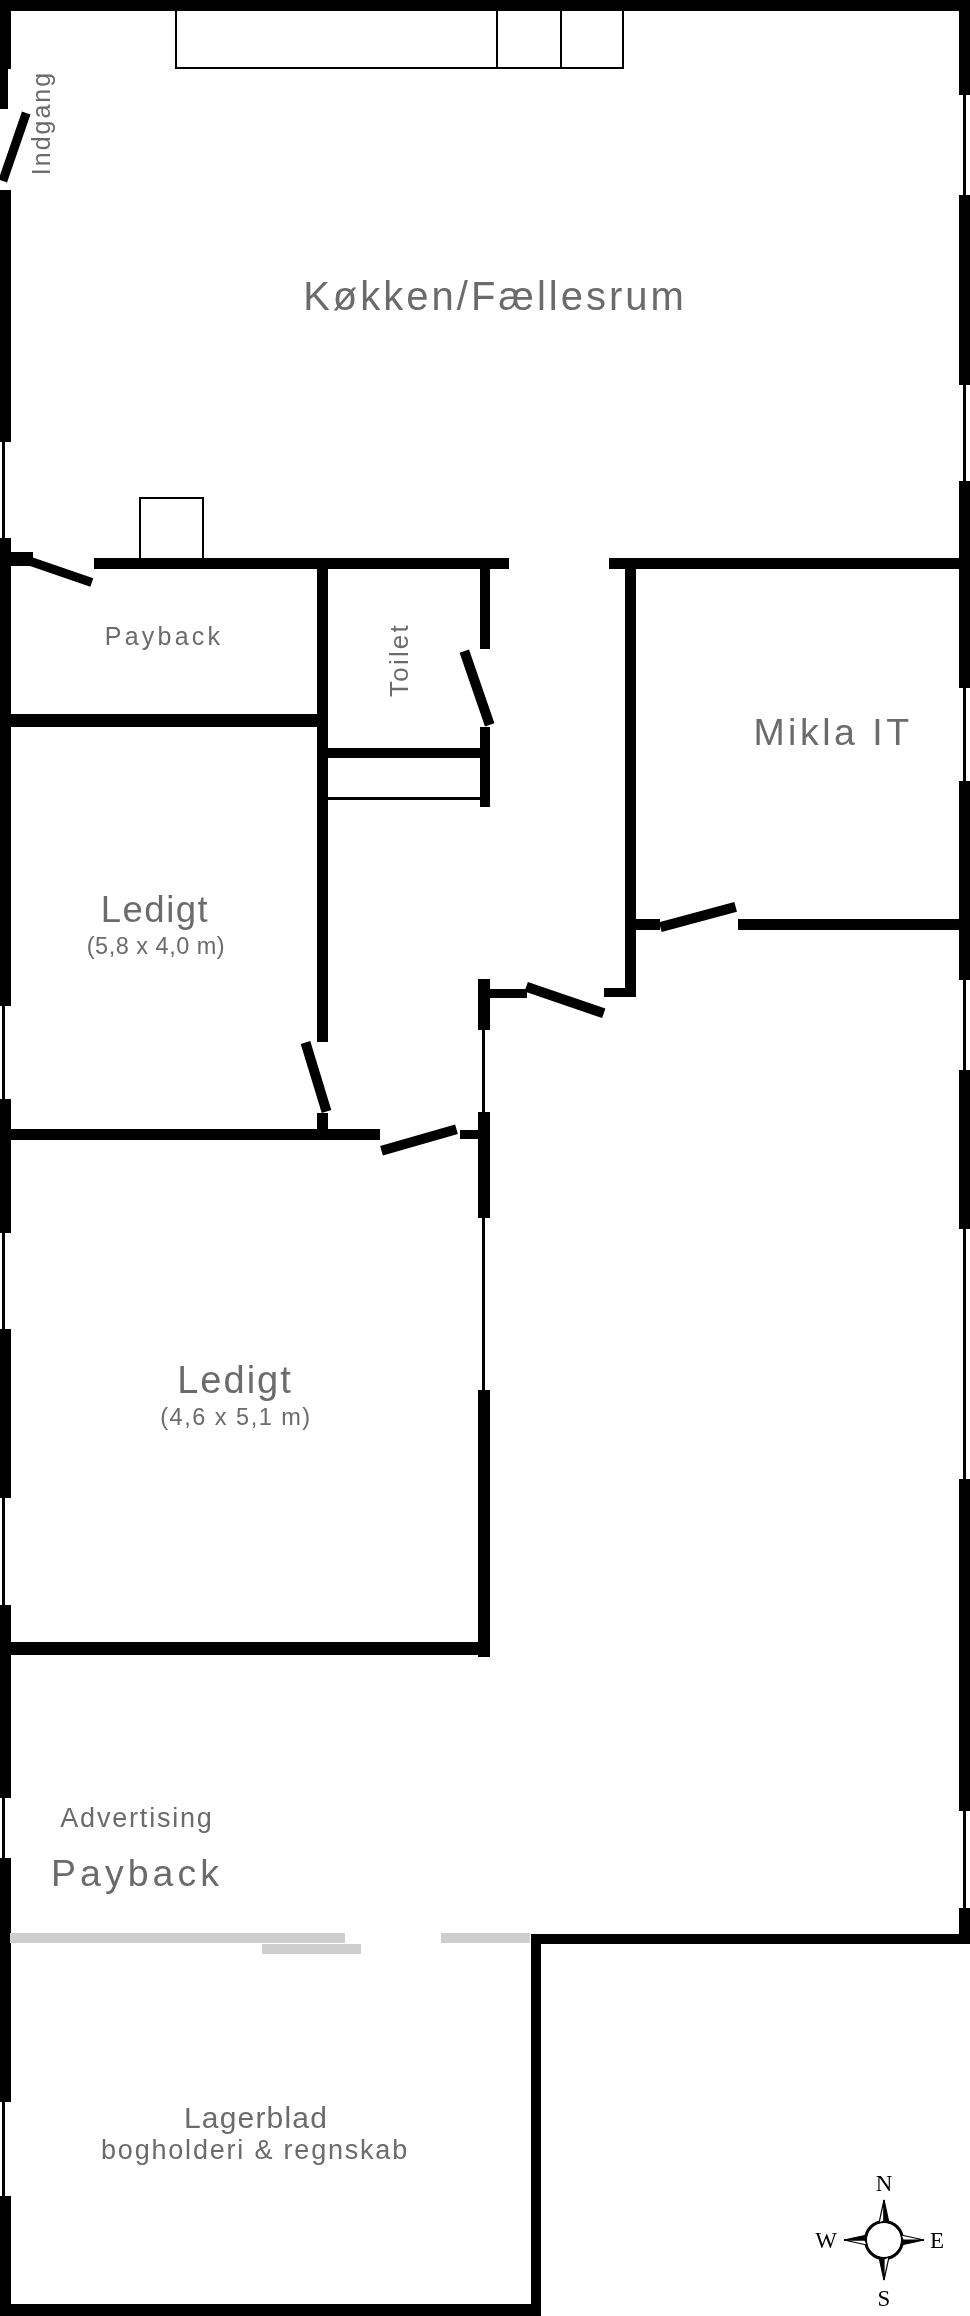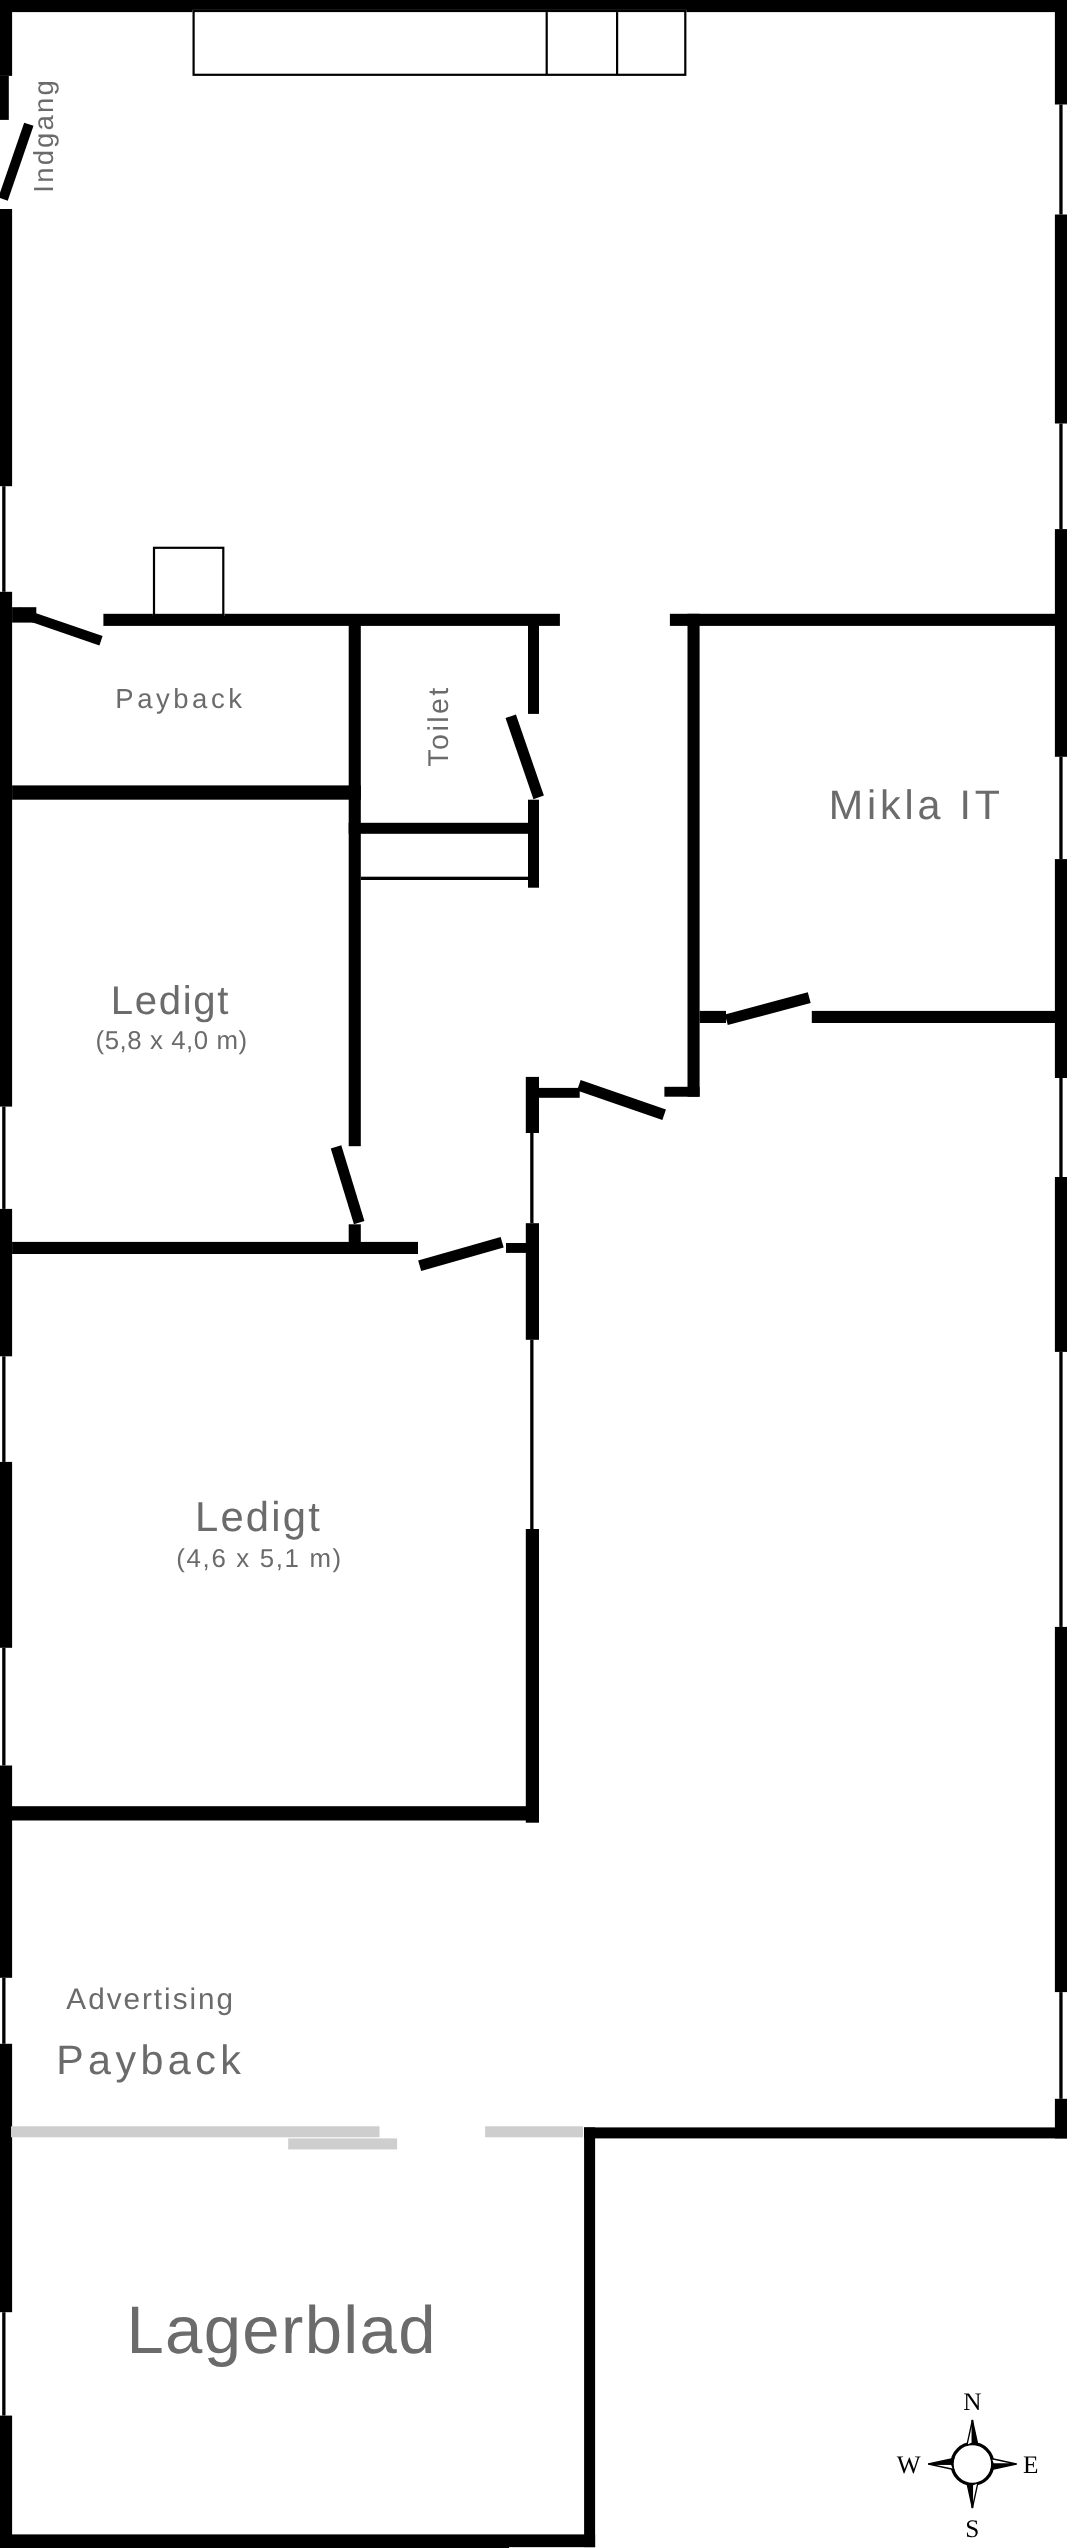--- a/index.html
+++ b/index.html
@@ -77,20 +77,21 @@
 <div class="w" style="left:959px;top:1070px;width:11px;height:159px"></div>
 
 <div class="win" style="left:962.5px;top:1229px;width:3px;height:250px"></div>
 
 <div class="w" style="left:959px;top:1479px;width:11px;height:332px"></div>
 
 <div class="win" style="left:962.5px;top:1811px;width:3px;height:97px"></div>
 
 <div class="w" style="left:959px;top:1908px;width:11px;height:36px"></div>
 
+<div class="lbl" style="left:495px;top:296px;font-size:40px;letter-spacing:3px">Køkken/Fællesrum</div>
 
 <div class="w" style="left:94px;top:558px;width:415px;height:11px"></div>
 
 <div class="outl" style="left:139px;top:497px;width:61px;height:59px;border-width:2.2px"></div>
 
 <div class="w" style="left:11px;top:552px;width:22px;height:14px"></div>
 
 <div class="leaf" style="left:14px;top:565px;width:80px;height:9px;transform:rotate(19deg);transform-origin:50% 50%"></div>
 
 <div class="lbl" style="left:164px;top:636px;font-size:25px;letter-spacing:3.2px">Payback</div>
@@ -169,22 +170,23 @@
 <div class="gray" style="left:262px;top:1944px;width:99px;height:10px"></div>
 
 <div class="gray" style="left:441px;top:1933px;width:89px;height:10px"></div>
 
 <div class="w" style="left:531px;top:1934px;width:439px;height:10px"></div>
 
 <div class="w" style="left:531px;top:1934px;width:10px;height:382px"></div>
 
 <div class="w" style="left:0;top:2304px;width:541px;height:12px"></div>
 
-<div class="lbl" style="left:256px;top:2118px;font-size:61px;letter-spacing:1.2px">Lagerblad</div>
-
+<div class="lbl" style="left:256px;top:2118px;font-size:30px;letter-spacing:1.2px">Lagerblad</div>
+
+<div class="lbl" style="left:255px;top:2150px;font-size:27px;letter-spacing:1.8px">bogholderi &amp; regnskab</div>
 
 <svg style="position:absolute;left:804px;top:2160px" width="160" height="156" viewBox="0 0 160 156">
   <g transform="translate(80,80)">
     <line x1="0" y1="-40" x2="0" y2="40" stroke="#000" stroke-width="1.5"></line>
     <line x1="-40" y1="0" x2="40" y2="0" stroke="#000" stroke-width="1.5"></line>
     <circle cx="0" cy="0" r="18.5" fill="#fff" stroke="#000" stroke-width="3"></circle>
     <path d="M0,-40 L-5,-17 L0,-19 Z" fill="#fff" stroke="#000" stroke-width="1.2"></path>
     <path d="M0,-40 L5,-17 L0,-19 Z" fill="#000" stroke="#000" stroke-width="1.2"></path>
     <path d="M0,40 L-5,17 L0,19 Z" fill="#000" stroke="#000" stroke-width="1.2"></path>
     <path d="M0,40 L5,17 L0,19 Z" fill="#fff" stroke="#000" stroke-width="1.2"></path>

